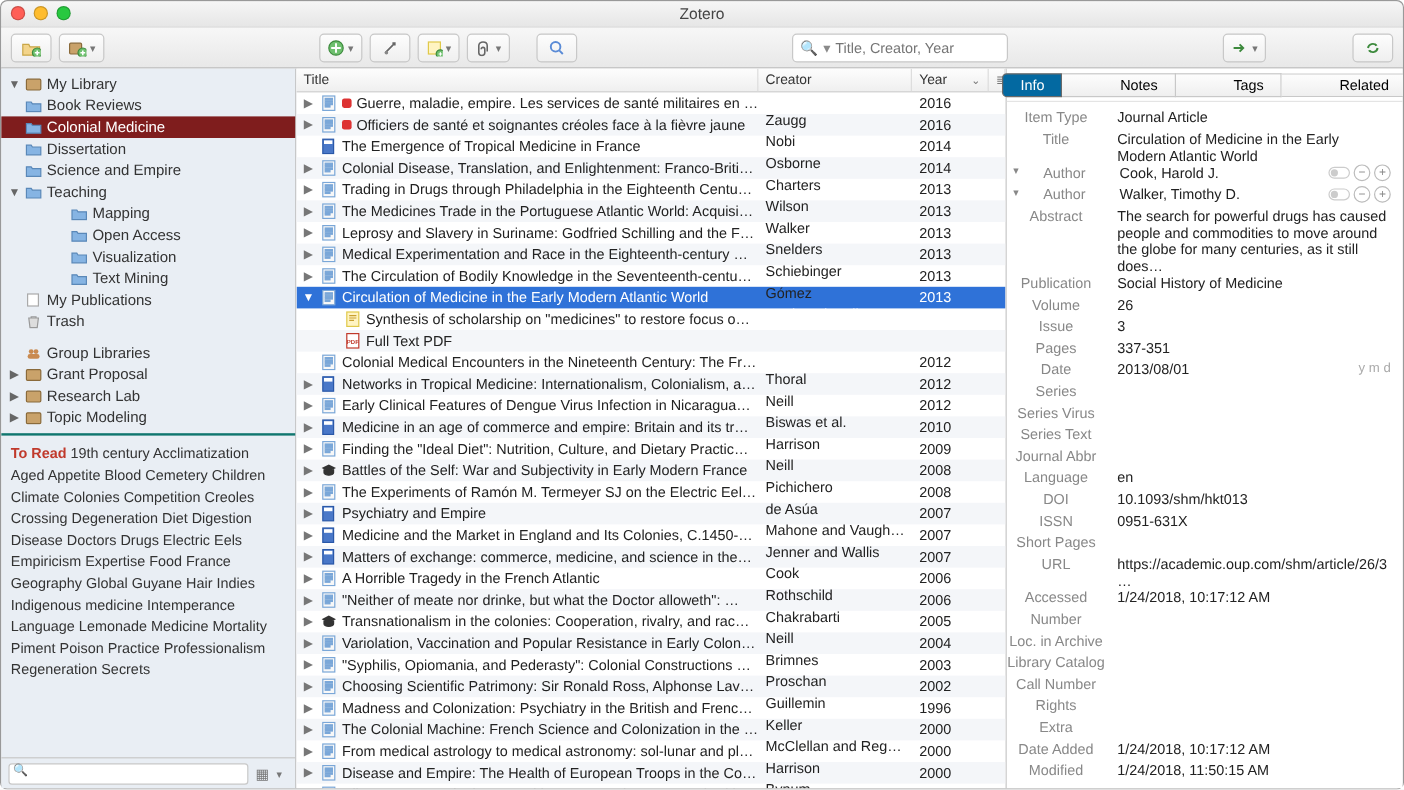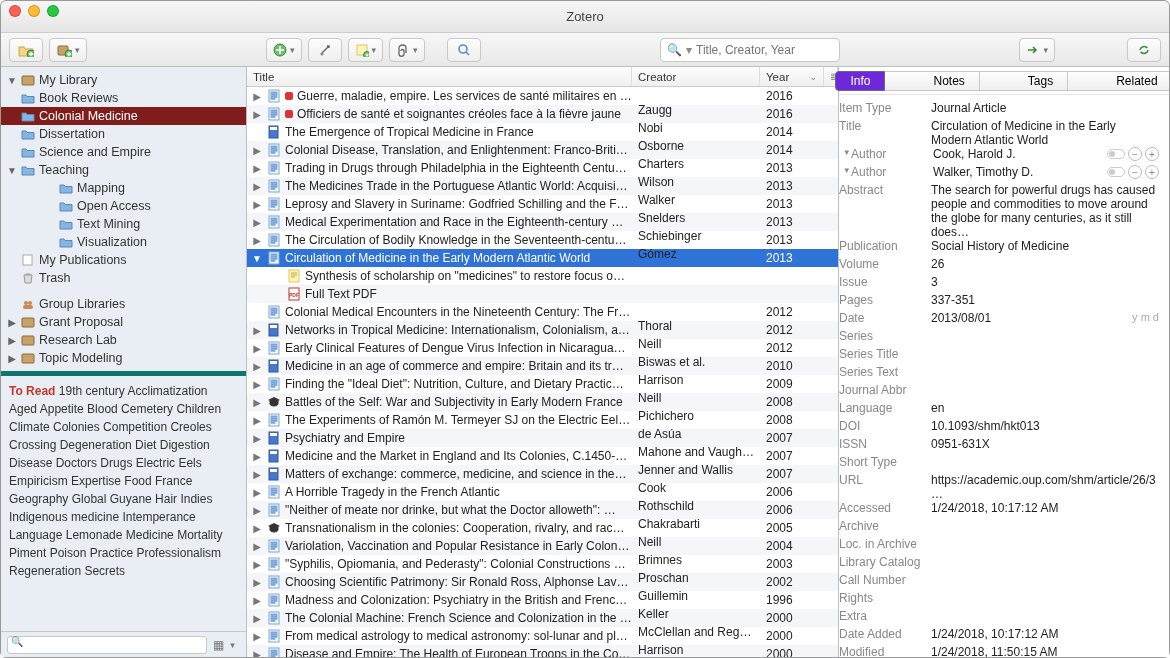--- a/index.html
+++ b/index.html
@@ -1,18 +1,18 @@
 <!DOCTYPE html>
 <html><head>
 <meta charset="utf-8">
 <style>
 * { box-sizing: border-box; margin: 0; padding: 0; font-family: -apple-system, "Helvetica Neue", Arial, sans-serif; }
 html, body { width: 1170px; height: 658px; overflow: hidden; }
 .window { width: 1170px; height: 658px; border: 1px solid #999; border-radius: 6px; background: #ececec; display: flex; flex-direction: column; }
-.titlebar { height: 32px; background: linear-gradient(#f6f6f6,#e6e6e6); border-bottom: 1px solid #ccc; display: flex; align-items: center; justify-content: center; position: relative; font-size: 13px; color: #444; border-radius: 6px 6px 0 0; }
+.titlebar { height: 22px; background: linear-gradient(#f6f6f6,#e6e6e6); border-bottom: 1px solid #ccc; display: flex; align-items: center; justify-content: center; position: relative; font-size: 13px; color: #444; border-radius: 6px 6px 0 0; }
 .traffic { position: absolute; left: 8px; top: 4px; display: flex; gap: 7px; }
 .dot { width: 12px; height: 12px; border-radius: 50%; border: 0.5px solid rgba(0,0,0,0.2); }
 .dot.red { background: #ff5f57; } .dot.yel { background: #febc2e; } .dot.grn { background: #28c840; }
 
 .toolbar { height: 34px; background: linear-gradient(#f7f7f7,#e8e8e8); border-bottom: 1px solid #bfbfbf; display: flex; align-items: center; padding: 0 8px; gap: 6px; }
 .tbtn { height: 24px; min-width: 34px; background: linear-gradient(#fdfdfd,#efefef); border: 1px solid #c8c8c8; border-radius: 4px; display: inline-flex; align-items: center; justify-content: center; font-size: 11px; color: #555; padding: 0 6px; }
 .tbtn .chev { font-size: 9px; margin-left: 3px; color:#777; }
 .tspacer { flex: 0 0 10px; }
 .search { height: 24px; width: 180px; background: #fff; border: 1px solid #c8c8c8; border-radius: 4px; display: flex; align-items: center; padding: 0 6px; font-size: 12px; color: #8a8a8a; gap: 4px; }
 .search input { border: none; outline: none; font-size: 12px; width: 120px; background: transparent; }
@@ -22,21 +22,21 @@
 .left { width: 246px; background: #e9eef4; border-right: 1px solid #bfbfbf; display: flex; flex-direction: column; }
 .tree { flex: 0 0 auto; padding: 4px 0; font-size: 12.5px; color: #333; }
 .tree-item { height: 18px; display: flex; align-items: center; padding-left: 6px; gap: 4px; white-space: nowrap; }
 .tree-item .tw { width: 10px; display: inline-flex; justify-content: center; color: #666; font-size: 10px; }
 .tree-item.selected { background: #7f1d1d; color: #fff; }
 .ind1 { } .ind2 { padding-left: 44px; }
 .lib-folder { width: 14px; height: 12px; }
 .tree-label { }
 .spacer6 { height: 8px; }
 
-.tags { flex: 1; border-top: 5px solid #0f766e; padding: 6px 8px 2px 8px; font-size: 12px; color: #333; line-height: 18px; overflow: hidden; }
+.tags { flex: 1; border-top: 2px solid #0f766e; padding: 6px 8px 2px 8px; font-size: 12px; color: #333; line-height: 18px; overflow: hidden; }
 .tags .to-read { color: #c0392b; font-weight: 600; }
 .tagfilter { height: 26px; border-top: 1px solid #c7c7c7; display: flex; align-items: center; padding: 0 6px; gap: 6px; }
 .tagfilter input { flex: 1; height: 18px; border: 1px solid #c8c8c8; border-radius: 3px; padding: 0 16px 0 4px; font-size: 11px; }
 .tagfilter .grid { font-size: 12px; color:#777; }
 
 .center { flex: 1; background: #fff; border-right: 1px solid #bfbfbf; display: flex; flex-direction: column; overflow: hidden; }
 .cols { height: 20px; background: linear-gradient(#fdfdfd,#efefef); border-bottom: 1px solid #ccc; display: flex; font-size: 11.5px; color: #333; }
 .col { border-right: 1px solid #ddd; padding: 3px 6px; display:flex; align-items:center; }
 .col.title { flex: 1; } .col.creator { width: 128px; } .col.year { width: 64px; justify-content: space-between; }
 .col.extra { width: 14px; }
@@ -54,24 +54,24 @@
 .row .cell-year { width: 64px; padding: 0 6px; }
 .row .cell-extra { width: 14px; }
 .row.child .cell-title { padding-left: 24px; }
 
 .right { width: 330px; background: #fff; display: flex; flex-direction: column; }
 .tabs { height: 28px; display: flex; align-items: center; justify-content: center; gap: 0; padding: 4px 0; border-bottom: 1px solid #e4e4e4; }
 .tab { height: 20px; padding: 0 14px; font-size: 12px; border: 1px solid #c8c8c8; background: linear-gradient(#fdfdfd,#efefef); display:flex; align-items:center; }
 .tab:first-child { border-radius: 4px 0 0 4px; }
 .tab:last-child { border-radius: 0 4px 4px 0; }
 .tab + .tab { border-left: none; padding-left: 48px; }
-.tab.active { background: #6d28d9; color: #fff; border-color: #6a6a6a; }
+.tab.active { background: #0369a1; color: #fff; border-color: #6a6a6a; }
 .meta { flex: 1; padding: 6px 10px 6px 0; font-size: 12px; overflow: hidden; }
 .mrow { display: flex; min-height: 18px; align-items: flex-start; }
-.mrow .k { width: 92px; text-align: left; color: #888; padding-right: 10px; flex-shrink:0; }
+.mrow .k { width: 92px; text-align: center; color: #888; padding-right: 10px; flex-shrink:0; }
 .mrow .v { flex: 1; color: #222; word-break: break-word; }
 .mrow .extras { display:flex; gap:3px; align-items:center; color:#aaa; font-size:11px; }
 .mrow .tw2 { width:10px; text-align:right; color:#888; font-size:9px; margin-right:2px; }
 .circle { width:14px; height:14px; border:1px solid #bbb; border-radius:50%; display:inline-flex; align-items:center; justify-content:center; font-size:10px; color:#888; }
 .pill { width:18px; height:10px; border:1px solid #ccc; border-radius:5px; position:relative; }
 .pill::after { content:''; position:absolute; width:6px; height:6px; background:#ccc; border-radius:50%; top:1px; left:1px; }
 
 svg.doc-icon rect { fill:#f8f8f8; stroke:#7aa7d8; }
 svg.doc-icon .bar { fill:#7aa7d8; }
 svg.note-icon rect { fill:#fff4c2; stroke:#e0c94a; }
@@ -224,28 +224,28 @@
               <svg class="folder" width="14" height="12" viewBox="0 0 14 12">
                 <path d="M1 3h4l1 1.5h7V11H1z"></path>
               </svg>
               <span>Open Access</span>
             </div>
             <div class="tree-item ind2">
               <span class="tw"></span>
               <svg class="folder" width="14" height="12" viewBox="0 0 14 12">
                 <path d="M1 3h4l1 1.5h7V11H1z"></path>
               </svg>
-              <span>Text Mining</span>
+              <span>Visualization</span>
             </div>
             <div class="tree-item ind2">
               <span class="tw"></span>
               <svg class="folder" width="14" height="12" viewBox="0 0 14 12">
                 <path d="M1 3h4l1 1.5h7V11H1z"></path>
               </svg>
-              <span>Visualization</span>
+              <span>Text Mining</span>
             </div>
           </div>
         <div class="tree-item ind1">
             <span class="tw"></span>
             <svg width="14" height="12">
               <rect x="2" y="1" width="9" height="10" fill="#fff" stroke="#aaa"></rect>
             </svg>
             <span>My Publications</span>
           </div>
         <div class="tree-item ind1">
@@ -949,21 +949,21 @@
           <div class="mrow">
             <div class="k">Date</div>
             <div class="v">2013/08/01</div>
             <div class="extras" style="color:#aaa">y m d</div>
           </div>
           <div class="mrow">
             <div class="k">Series</div>
             <div class="v"></div>
           </div>
           <div class="mrow">
-            <div class="k">Series Title</div>
+            <div class="k">Series Virus</div>
             <div class="v"></div>
           </div>
           <div class="mrow">
             <div class="k">Series Text</div>
             <div class="v"></div>
           </div>
           <div class="mrow">
             <div class="k">Journal Abbr</div>
           </div>
           <div class="mrow">
@@ -972,33 +972,33 @@
           </div>
           <div class="mrow">
             <div class="k">DOI</div>
             <div class="v">10.1093/shm/hkt013</div>
           </div>
           <div class="mrow">
             <div class="k">ISSN</div>
             <div class="v">0951-631X</div>
           </div>
           <div class="mrow">
-            <div class="k">Short Type</div>
+            <div class="k">Short Pages</div>
             <div class="v"></div>
           </div>
           <div class="mrow">
             <div class="k">URL</div>
             <div class="v">https://academic.oup.com/shm/article/26/3…</div>
           </div>
           <div class="mrow">
             <div class="k">Accessed</div>
             <div class="v">1/24/2018, 10:17:12 AM</div>
           </div>
           <div class="mrow">
-            <div class="k">Archive</div>
+            <div class="k">Number</div>
             <div class="v"></div>
           </div>
           <div class="mrow">
             <div class="k">Loc. in Archive</div>
             <div class="v"></div>
           </div>
           <div class="mrow">
             <div class="k">Library Catalog</div>
             <div class="v"></div>
           </div>

